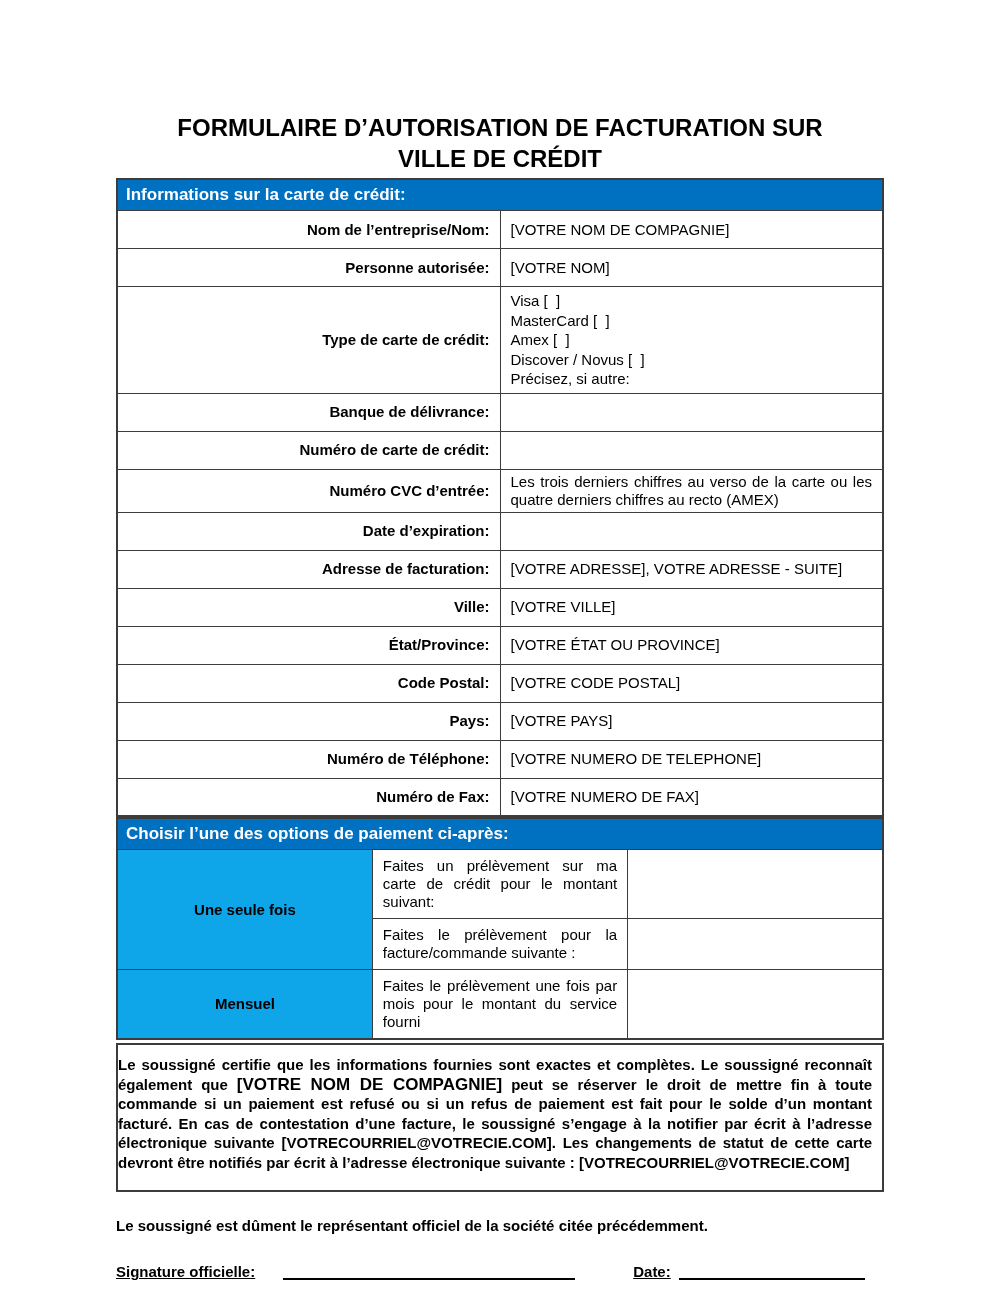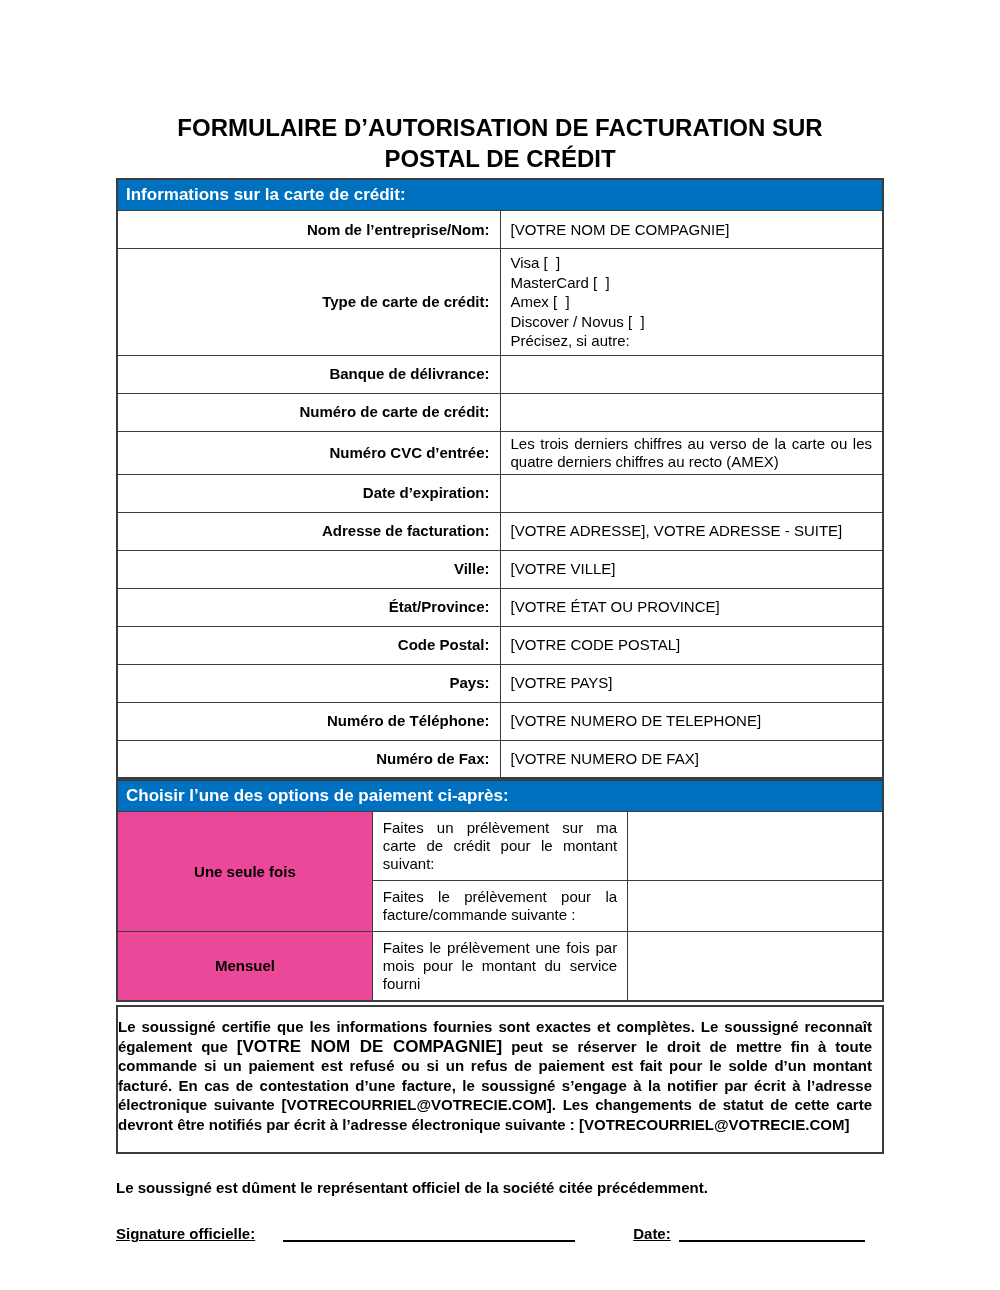--- a/index.html
+++ b/index.html
@@ -58,21 +58,21 @@
     vertical-align: middle;
     line-height: 18px;
   }
   .val.justify { text-align: justify; padding: 3px 10px; line-height: 18px; }
   .card-cell { padding: 4px 10px; }
   .card-opt { white-space: pre; line-height: 19.5px; font-size: 15px; }
   
   .pay-table { margin-top: 0; }
   .opt-lbl {
     width: 86px;
-    background: #ec4899;
+    background: #0ea5e9;
     font-weight: bold;
     font-size: 15px;
     text-align: center;
     vertical-align: middle;
     padding: 4px 6px;
     line-height: 18px;
   }
   .opt-text {
     font-size: 15px;
     padding: 7px 10px;
@@ -121,31 +121,35 @@
   .date-label { margin-left: 58px; }
   .date-line { width: 186px; margin-left: 8px; }
 </style>
 </head>
 <body>
 
 <div class="page">
 
   <h1 class="title">
     <span>FORMULAIRE D’AUTORISATION DE FACTURATION SUR</span><br>
-    <span>POSTAL DE CRÉDIT</span>
+    <span>VILLE DE CRÉDIT</span>
   </h1>
 
   <table class="form-table">
     <tbody>
         <tr>
       <th colspan="2" class="section-header">Informations sur la carte de crédit:</th>
     </tr>
     <tr>
       <td class="lbl">Nom de l’entreprise/Nom:</td>
       <td class="val">[VOTRE NOM DE COMPAGNIE]</td>
+    </tr>
+    <tr>
+      <td class="lbl">Personne autorisée:</td>
+      <td class="val">[VOTRE NOM]</td>
     </tr>
     <tr>
       <td class="lbl">Type de carte de crédit:</td>
       <td class="val card-cell">
         <div class="card-opt">Visa [  ]</div>
         <div class="card-opt">MasterCard [  ]</div>
         <div class="card-opt">Amex [  ]</div>
         <div class="card-opt">Discover / Novus [  ]</div>
         <div class="card-opt">Précisez, si autre:</div>
       </td>

